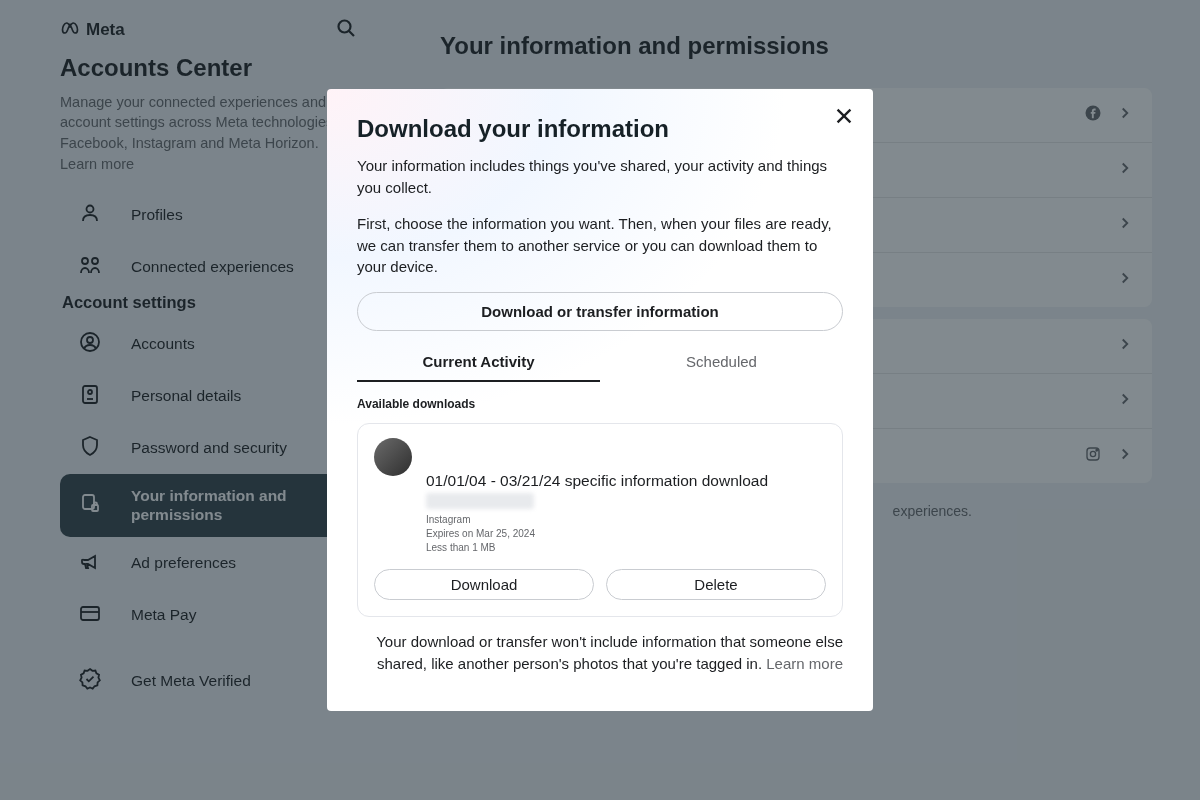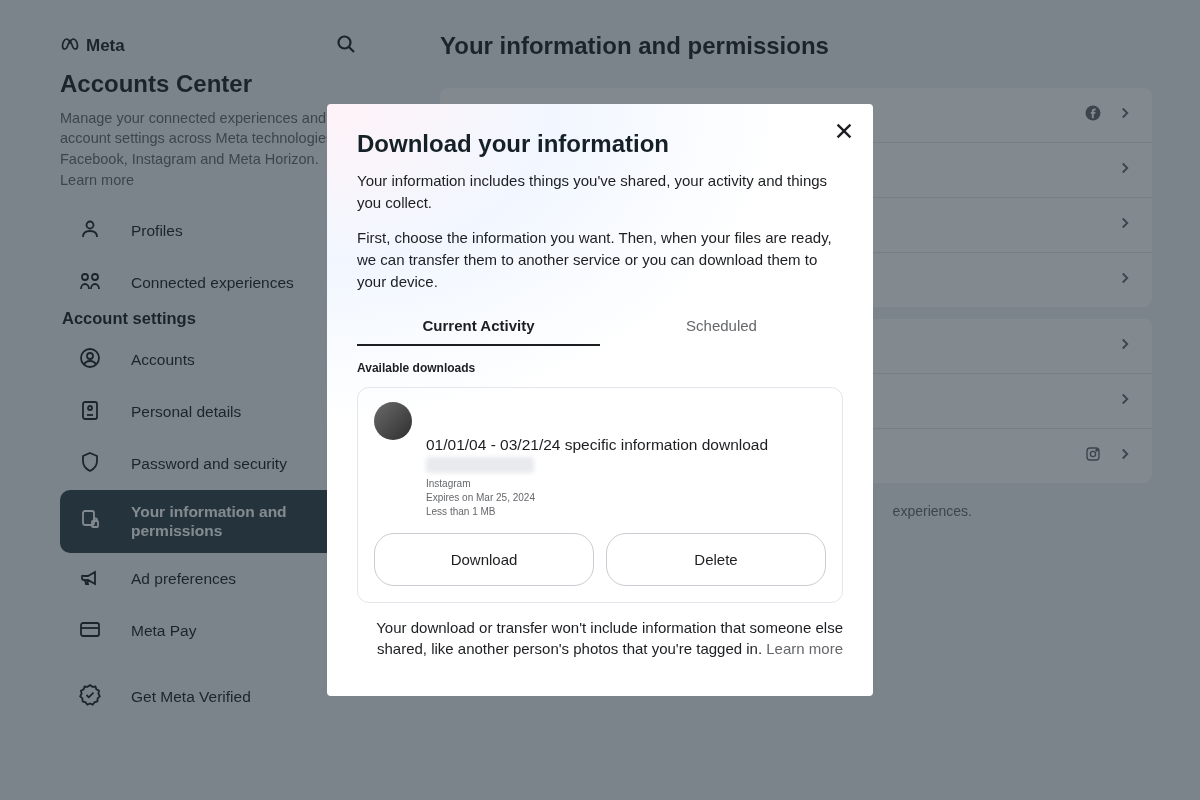--- a/index.html
+++ b/index.html
@@ -1,20 +1,20 @@
 <!DOCTYPE html>
 <html><head>
   <meta charset="utf-8">
   <style>
     * { box-sizing: border-box; margin: 0; padding: 0; }
     body { font-family: -apple-system, BlinkMacSystemFont, "Segoe UI", Helvetica, Arial, sans-serif; background: #f0f2f5; width: 1200px; height: 800px; overflow: hidden; position: relative; color: #1c1e21; }
     .app { display: flex; width: 100%; height: 100%; }
 
     
-    .sidebar { width: 380px; padding: 32px 12px 16px 60px; }
+    .sidebar { width: 380px; padding: 16px 12px 16px 60px; }
     .brand-row { display: flex; align-items: center; justify-content: space-between; margin-bottom: 10px; padding-right: 10px; }
     .brand { display: flex; align-items: center; gap: 6px; font-weight: 700; font-size: 17px; color: #1c1e21; }
     .brand svg { width: 20px; height: 20px; }
     .search-icon svg { width: 24px; height: 24px; color: #1c1e21; }
     .side-title { font-size: 24px; font-weight: 800; margin-bottom: 10px; color: #1c1e21; }
     .side-desc { font-size: 14.5px; color: #65676b; line-height: 1.4; margin-bottom: 2px; }
     .learn-more { color: #65676b; text-decoration: none; font-size: 14.5px; }
     .nav-list { margin-top: 16px; }
     .nav-item { display: flex; align-items: center; gap: 29px; padding: 12px 16px; border-radius: 10px; font-size: 15.5px; color: #1c1e21; cursor: pointer; }
     .nav-item.sub { padding-left: 18px; }
@@ -48,21 +48,21 @@
     .tab { flex: 1; text-align: center; padding: 10px 0; font-size: 15px; color: #65676b; cursor: pointer; }
     .tab.active { color: #1c1e21; font-weight: 600; border-bottom: 2px solid #1c1e21; }
     .avail-title { font-size: 12px; font-weight: 700; margin-bottom: 12px; }
     .dl-card { border: 1px solid #e4e6eb; border-radius: 12px; padding: 14px 16px 16px 16px; margin-bottom: 14px; }
     .dl-head { display: flex; gap: 14px; }
     .avatar { width: 38px; height: 38px; border-radius: 50%; background: linear-gradient(135deg,#6b6b6b,#2e2e2e); flex-shrink: 0; }
     .dl-title { font-size: 15.5px; color: #1c1e21; font-weight: 400; margin-bottom: 3px; margin-top: 34px; }
     .dl-user { width: 108px; height: 16px; background: #e8eaed; filter: blur(2px); border-radius: 3px; margin-bottom: 4px; }
     .dl-meta { font-size: 10px; color: #65676b; line-height: 1.4; }
     .dl-actions { display: flex; gap: 12px; margin-top: 14px; }
-    .dl-actions button { flex: 1; border: 1px solid #c9ccd1; background: #fff; border-radius: 20px; padding: 17px 0; font-size: 15px; font-weight: 500; cursor: pointer; color: #1c1e21; }
+    .dl-actions button { flex: 1; border: 1px solid #c9ccd1; background: #fff; border-radius: 20px; padding: 6px 0; font-size: 15px; font-weight: 500; cursor: pointer; color: #1c1e21; }
     .modal-foot { font-size: 14px; color: #65676b; line-height: 1.45; text-align: right; }
     .modal-foot a { color: #65676b; text-decoration: none; font-weight: 500; }
   </style>
 </head>
 <body>
 
 <div class="app">
   <aside class="sidebar">
     <div class="brand-row">
       <div class="brand">
@@ -230,20 +230,21 @@
   <div class="modal">
     <span class="close">
       <svg viewBox="0 0 24 24" fill="none" stroke="#1c1e21" stroke-width="2.5">
           <line x1="5" y1="5" x2="19" y2="19"></line>
           <line x1="19" y1="5" x2="5" y2="19"></line>
         </svg>
     </span>
     <h2>Download your information</h2>
     <p>Your information includes things you've shared, your activity and things you collect.</p>
     <p>First, choose the information you want. Then, when your files are ready, we can transfer them to another service or you can download them to your device.</p>
+    <button class="pill-btn">Download or transfer information</button>
 
     <div class="tabs">
       <div class="tab active">Current Activity</div>
       <div class="tab">Scheduled</div>
     </div>
 
     <div class="avail-title">Available downloads</div>
 
     <div class="dl-card">
       <div class="dl-head">

